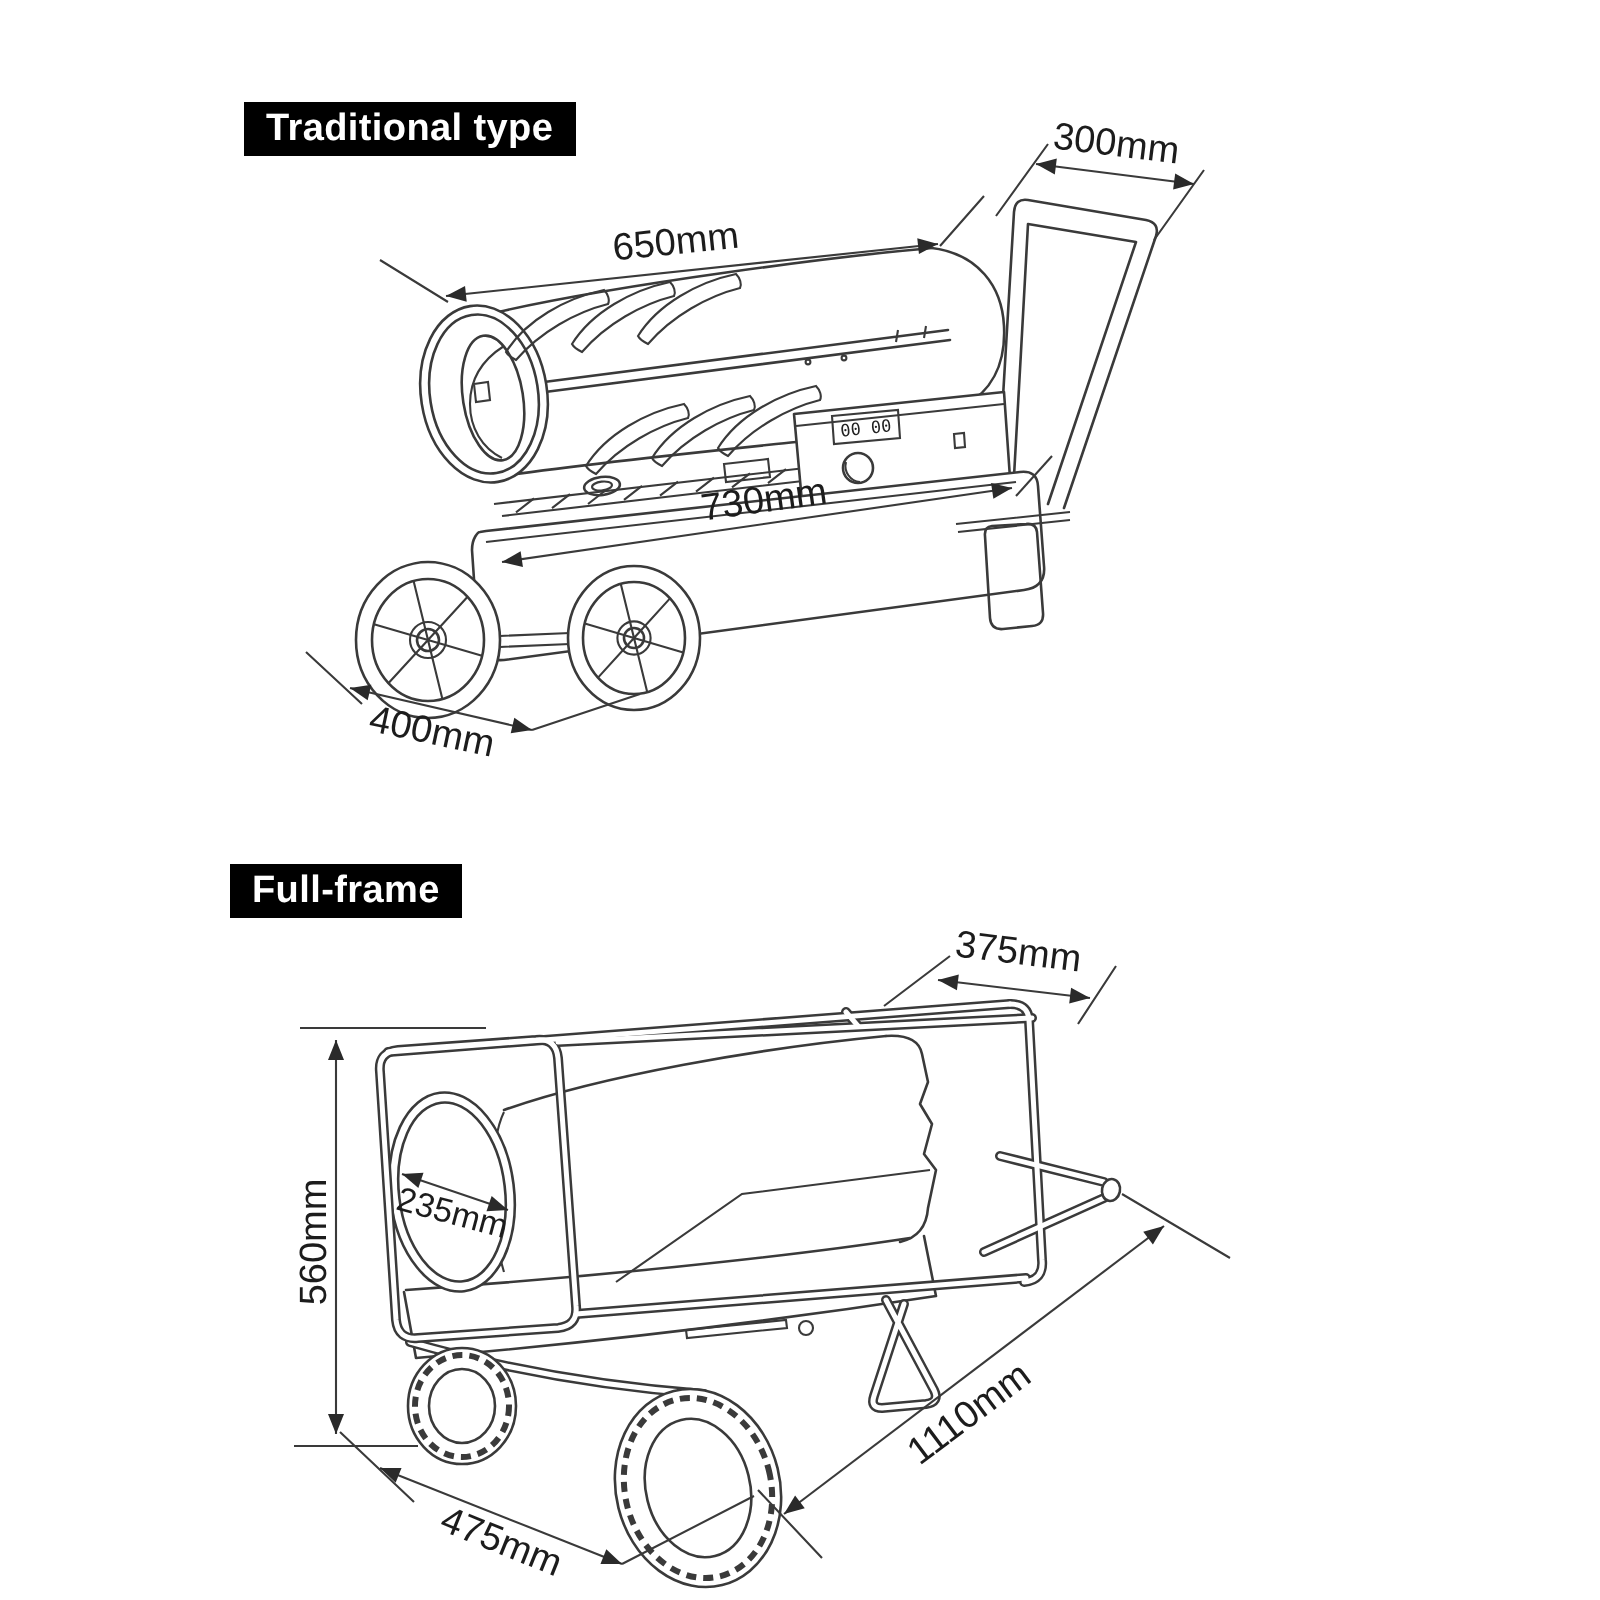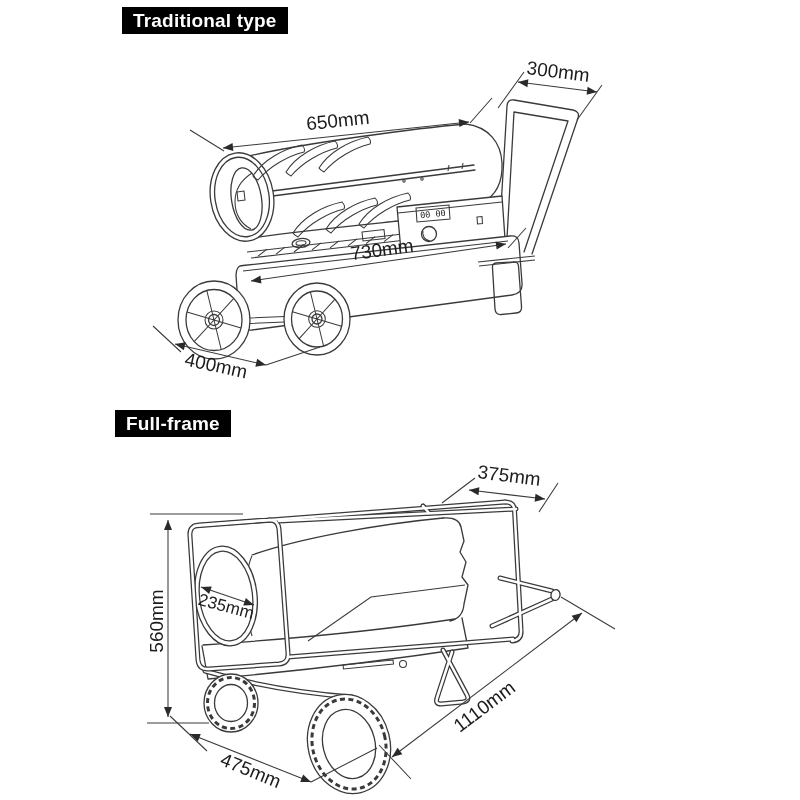--- a/index.html
+++ b/index.html
@@ -1,23 +1,23 @@
 <!DOCTYPE html>
 <html><head>
 <meta charset="utf-8">
 <style>
   html,body{margin:0;padding:0;background:#fff;}
   #canvas{position:relative;width:800px;height:800px;background:#ffffff;overflow:hidden;
           font-family:"Liberation Sans",sans-serif;}
   #lineart{position:absolute;left:0;top:0;}
   .section-label{position:absolute;background:#000;color:#fff;font-weight:bold;
                  font-size:19px;line-height:21px;padding:3px 11px;letter-spacing:.2px;
-                 font-family:"Liberation Sans",sans-serif;}
+                 font-family:"Liberation Sans",sans-serif;margin-top:44px;}
   #label-traditional{left:122px;top:7px;}
-  #label-fullframe{left:115px;top:410px;}
+  #label-fullframe{left:115px;top:388px;}
   .ln{stroke:#3a3a3a;stroke-width:1.3;fill:none;stroke-linecap:round;stroke-linejoin:round;}
   .thin{stroke:#3a3a3a;stroke-width:1.05;fill:none;}
   .wfill{fill:#ffffff;}
   .tube{stroke:#3a3a3a;stroke-width:5;fill:none;stroke-linecap:round;stroke-linejoin:round;}
   .tube-in{stroke:#ffffff;stroke-width:2.5;fill:none;stroke-linecap:round;stroke-linejoin:round;}
   .tread{stroke:#3a3a3a;stroke-width:3;fill:none;stroke-dasharray:5 3.5;}
   .dim{font-family:"Liberation Sans",sans-serif;font-size:19px;fill:#1c1c1c;}
   .dim-sm{font-family:"Liberation Sans",sans-serif;font-size:17px;fill:#1c1c1c;}
   .disp{font-family:"DejaVu Sans Mono",monospace;font-size:8.5px;fill:#222;}
 </style>

